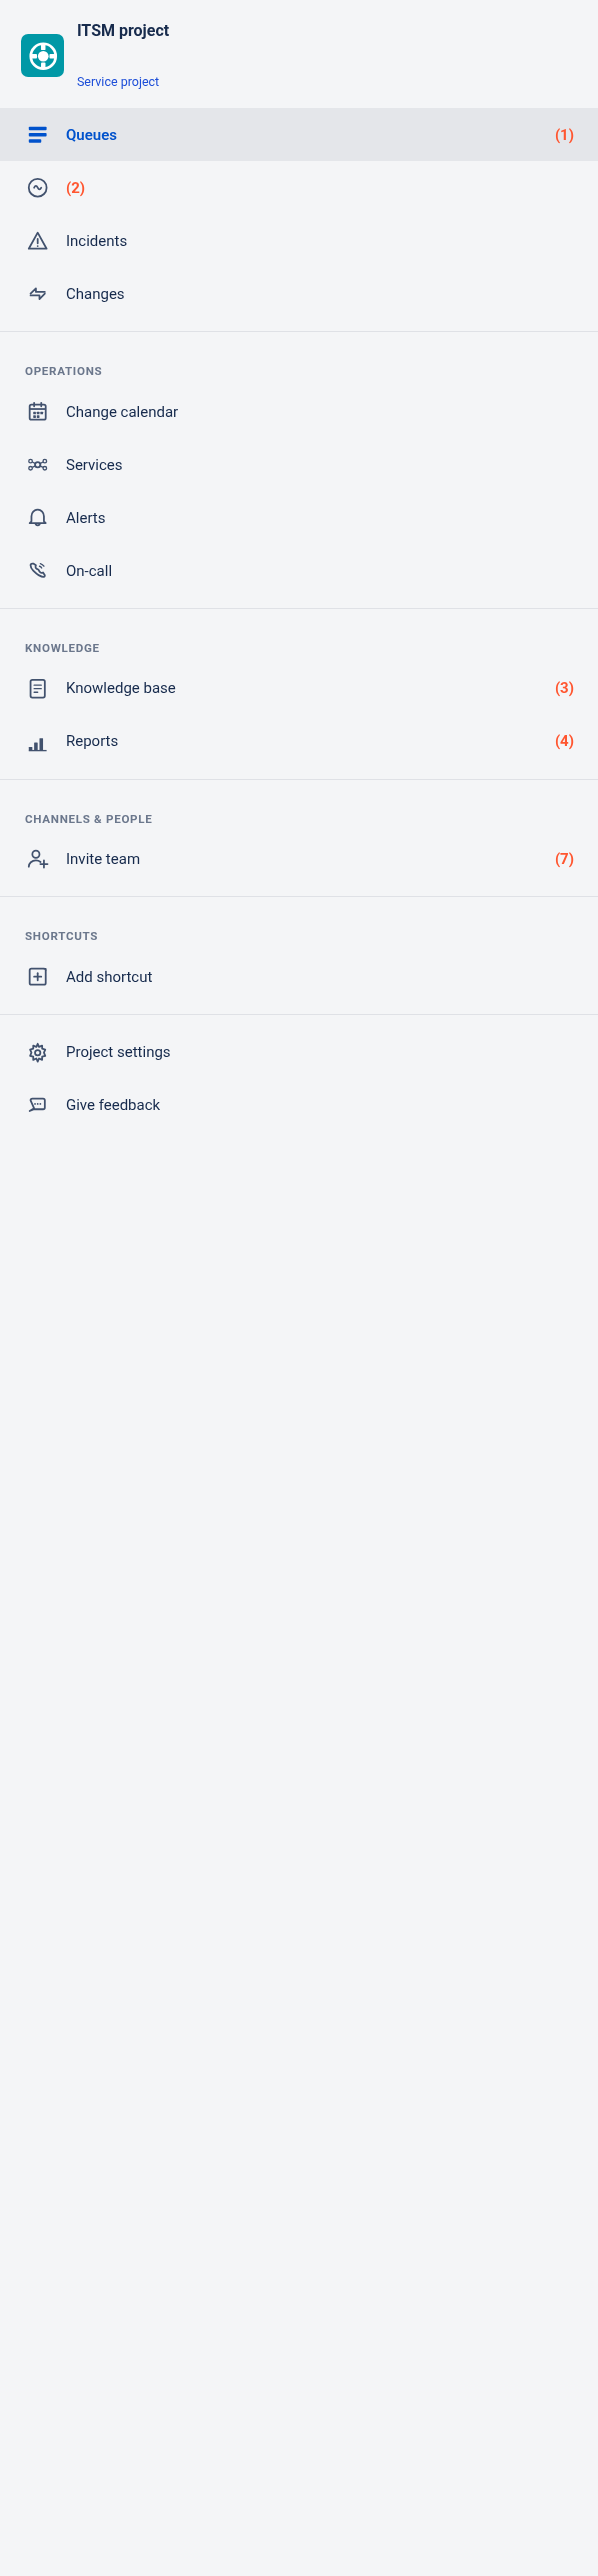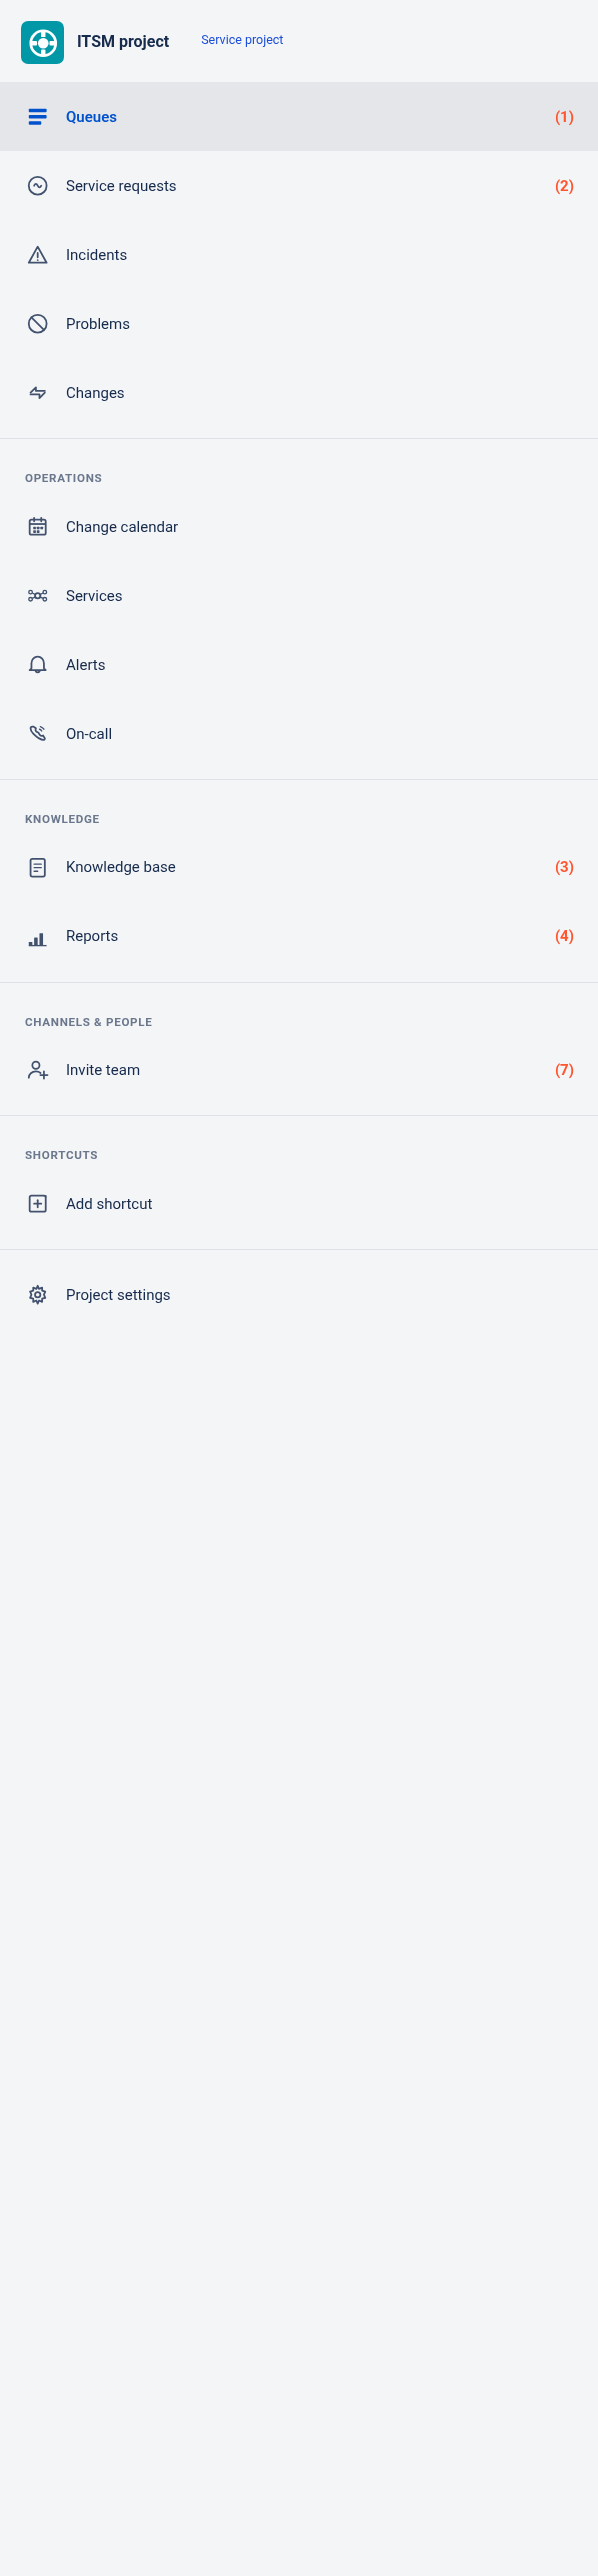--- a/index.html
+++ b/index.html
@@ -39,40 +39,41 @@
       flex-shrink: 0;
     }
 
     .project-logo svg {
       width: 28.5px;
       height: 28.5px;
     }
 
     .project-info {
       display: flex;
+      flex-direction: column;
       gap: 32px;
     }
 
     .project-name {
       font-size: 16px;
       font-weight: 700;
       color: #172b4d;
       line-height: 1.3;
     }
 
     .project-type {
       font-size: 12.5px;
       color: #1d4ed8;
       line-height: 1.3;
     }
 
     .nav-item {
       display: flex;
       align-items: center;
-      padding: 22px 25px;
+      padding: 14px 25px;
       gap: 16px;
       cursor: pointer;
       border-radius: 0;
       min-height: 50px;
     }
 
     .nav-item.active {
       background: #e4e6ea;
     }
 
@@ -162,44 +163,34 @@
     <span class="nav-badge">(1)</span>
   </div>
 
   <div class="nav-item">
     <div class="nav-item-icon">
       <svg width="21.4" height="21.4" viewBox="0 0 24 24" fill="none">
         <circle cx="12" cy="12" r="10" stroke="#42526e" stroke-width="2" fill="none"></circle>
         <path d="M8 12 Q10 8 12 12 Q14 16 16 12" stroke="#42526e" stroke-width="2" fill="none" stroke-linecap="round"></path>
       </svg>
     </div>
-    <span class="nav-item-label dark">Service requests</span>
     <span class="nav-badge">(2)</span>
   </div>
 
   <div class="nav-item">
     <div class="nav-item-icon">
       <svg width="21.4" height="21.4" viewBox="0 0 24 24" fill="none">
         <path d="M12 3 L22 21 L2 21 Z" stroke="#42526e" stroke-width="2" fill="none" stroke-linejoin="round"></path>
         <line x1="12" y1="10" x2="12" y2="15" stroke="#42526e" stroke-width="2" stroke-linecap="round"></line>
         <circle cx="12" cy="18" r="1" fill="#42526e"></circle>
       </svg>
     </div>
     <span class="nav-item-label dark">Incidents</span>
   </div>
 
-  <div class="nav-item">
-    <div class="nav-item-icon">
-      <svg width="21.4" height="21.4" viewBox="0 0 24 24" fill="none">
-        <circle cx="12" cy="12" r="10" stroke="#42526e" stroke-width="2" fill="none"></circle>
-        <line x1="5" y1="5" x2="19" y2="19" stroke="#42526e" stroke-width="2" stroke-linecap="round"></line>
-      </svg>
-    </div>
-    <span class="nav-item-label dark">Problems</span>
-  </div>
 
   <div class="nav-item">
     <div class="nav-item-icon">
       <svg width="21.4" height="21.4" viewBox="0 0 24 24" fill="none">
         <path d="M4 12 L10 6 L10 10 L20 10" stroke="#42526e" stroke-width="2" fill="none" stroke-linecap="round" stroke-linejoin="round"></path>
         <path d="M20 12 L14 18 L14 14 L4 14" stroke="#42526e" stroke-width="2" fill="none" stroke-linecap="round" stroke-linejoin="round"></path>
       </svg>
     </div>
     <span class="nav-item-label dark">Changes</span>
   </div>
@@ -334,15 +325,26 @@
   <div class="nav-item">
     <div class="nav-item-icon">
       <svg width="21.4" height="21.4" viewBox="0 0 24 24" fill="none">
         <circle cx="12" cy="12" r="3" stroke="#42526e" stroke-width="2" fill="none"></circle>
         <path d="M12 2 L13.5 5.5 L17 4 L17 7.5 L20.5 8.5 L19 12 L20.5 15.5 L17 16.5 L17 20 L13.5 18.5 L12 22 L10.5 18.5 L7 20 L7 16.5 L3.5 15.5 L5 12 L3.5 8.5 L7 7.5 L7 4 L10.5 5.5 Z" stroke="#42526e" stroke-width="2" fill="none" stroke-linejoin="round"></path>
       </svg>
     </div>
     <span class="nav-item-label dark">Project settings</span>
   </div>
 
+  <div class="nav-item">
+    <div class="nav-item-icon">
+      <svg width="21.4" height="21.4" viewBox="0 0 24 24" fill="none">
+        <path d="M3 18 L8 15 L4 6 C4 5 5 4 6 4 L18 4 C19 4 20 5 20 6 L20 14 C20 15 19 16 18 16 L8 16 Z" stroke="#42526e" stroke-width="2" fill="none" stroke-linejoin="round"></path>
+        <circle cx="9" cy="10" r="1" fill="#42526e"></circle>
+        <circle cx="12" cy="10" r="1" fill="#42526e"></circle>
+        <circle cx="15" cy="10" r="1" fill="#42526e"></circle>
+      </svg>
+    </div>
+    <span class="nav-item-label dark">Give feedback</span>
+  </div>
 
 </div>
 
 
 </body></html>

